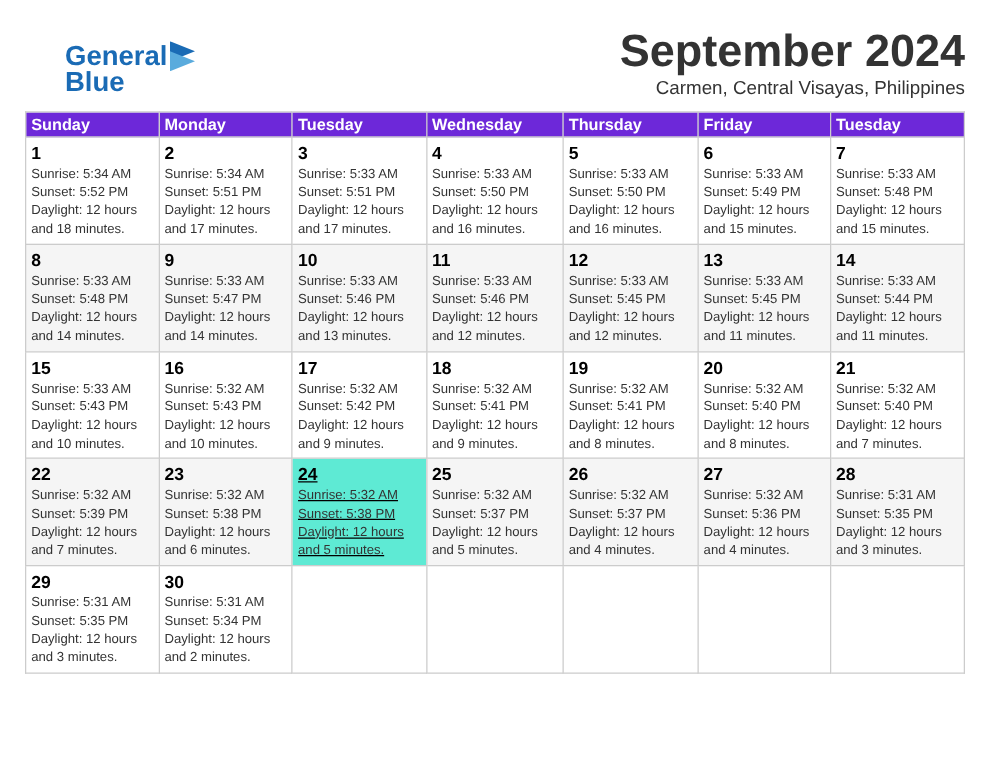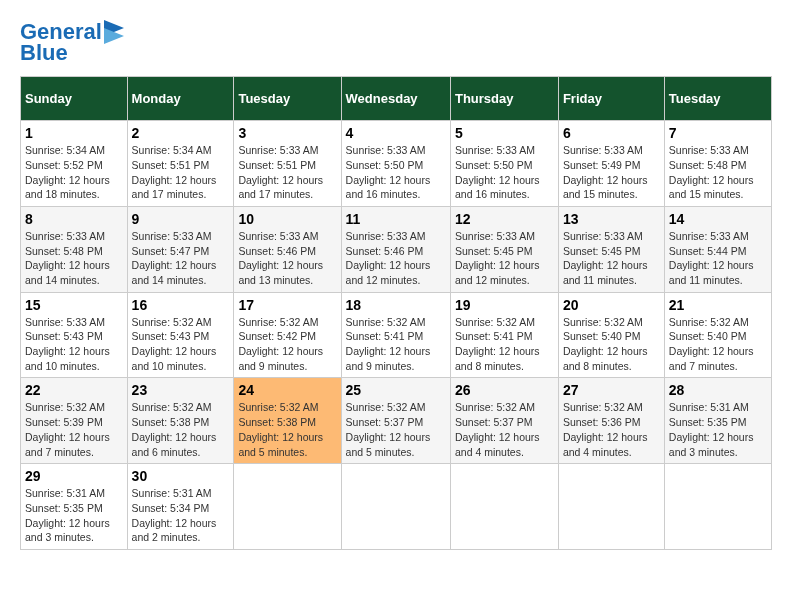--- a/index.html
+++ b/index.html
@@ -8,20 +8,21 @@
       background: #fff;
       width: 792px;
       min-height: 612px;
       padding: 20px;
     }
     .header-area {
       display: flex;
       justify-content: space-between;
       align-items: flex-end;
       margin-bottom: 10px;
+      margin-left: 32px;
     }
     .logo {
       display: flex;
       align-items: center;
     }
     .logo-text {
       font-size: 22px;
       font-weight: bold;
       color: #333;
       line-height: 1.1;
@@ -45,23 +46,23 @@
     .location-title {
       font-size: 15px;
       color: #333;
     }
     .calendar-table {
       width: 100%;
       border-collapse: collapse;
       font-size: 11px;
     }
     .calendar-table th {
-      background-color: #14532d;
+      background-color: #6d28d9;
       color: #fff;
-      padding: 14px 4px;
+      padding: 2px 4px;
       text-align: left;
       font-size: 13px;
       font-weight: bold;
       border: 1px solid #ccc;
       margin-top: 26px;
     }
     .calendar-table td {
       border: 1px solid #ccc;
       vertical-align: top;
       padding: 4px;
@@ -98,20 +99,24 @@
           <span>General</span>
         </span>
         <svg class="logo-icon" viewBox="0 0 20 24" xmlns="http://www.w3.org/2000/svg">
           <polygon points="0,0 20,8 0,16" fill="#1a6bb5"></polygon>
           <polygon points="0,8 20,16 0,24" fill="#5aabdd"></polygon>
         </svg>
       </div>
       <div style="font-size:22px; font-weight:bold; color:#1a6bb5; margin-top:-4px;">Blue</div>
     </div>
   </div>
+  <div class="title-area">
+    <div class="month-title">September 2024</div>
+    <div class="location-title">Carmen, Central Visayas, Philippines</div>
+  </div>
 </div>
 
 <table class="calendar-table">
   <thead>
     <tr>
     <th>Sunday</th>
         <th>Monday</th>
         <th>Tuesday</th>
         <th>Wednesday</th>
         <th>Thursday</th>
@@ -212,21 +217,21 @@
       </tr>
       <tr style="background: rgb(245, 245, 245);">
         <td style="background: rgb(245, 245, 245);">
           <span class="day-num">22</span>
           <div class="day-info">Sunrise: 5:32 AM<br>Sunset: 5:39 PM<br>Daylight: 12 hours and 7 minutes.</div>
         </td>
         <td style="background: rgb(245, 245, 245); margin-left: 32px;">
           <span class="day-num">23</span>
           <div class="day-info">Sunrise: 5:32 AM<br>Sunset: 5:38 PM<br>Daylight: 12 hours and 6 minutes.</div>
         </td>
-        <td style="background: #fdba74;">
+        <td style="background: #5eead4; text-decoration: underline;">
           <span class="day-num">24</span>
           <div class="day-info">Sunrise: 5:32 AM<br>Sunset: 5:38 PM<br>Daylight: 12 hours and 5 minutes.</div>
         </td>
         <td style="background: rgb(245, 245, 245);">
           <span class="day-num">25</span>
           <div class="day-info">Sunrise: 5:32 AM<br>Sunset: 5:37 PM<br>Daylight: 12 hours and 5 minutes.</div>
         </td>
         <td style="background: rgb(245, 245, 245);">
           <span class="day-num">26</span>
           <div class="day-info">Sunrise: 5:32 AM<br>Sunset: 5:37 PM<br>Daylight: 12 hours and 4 minutes.</div>

